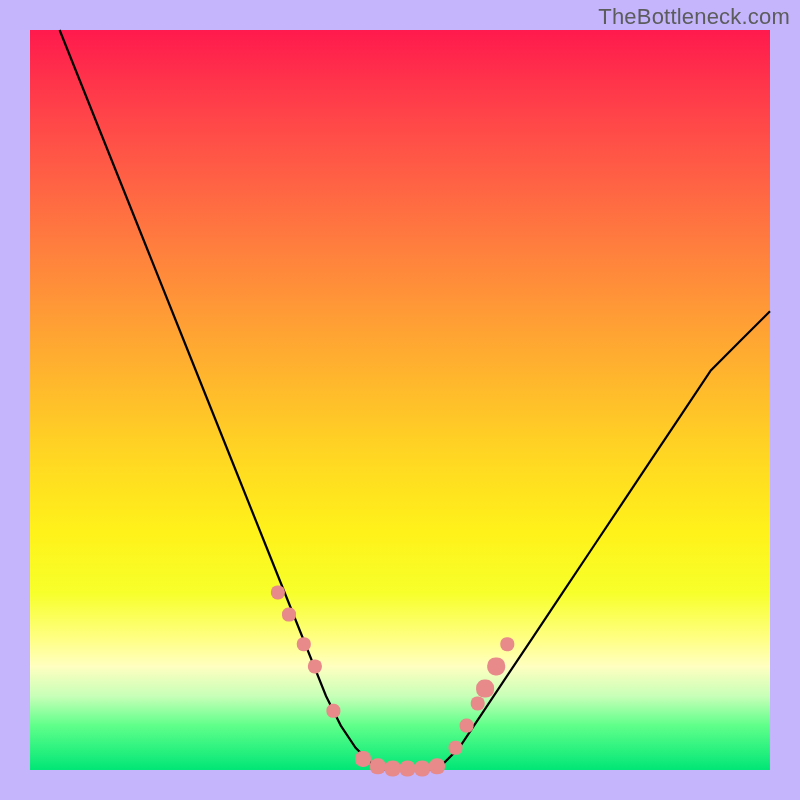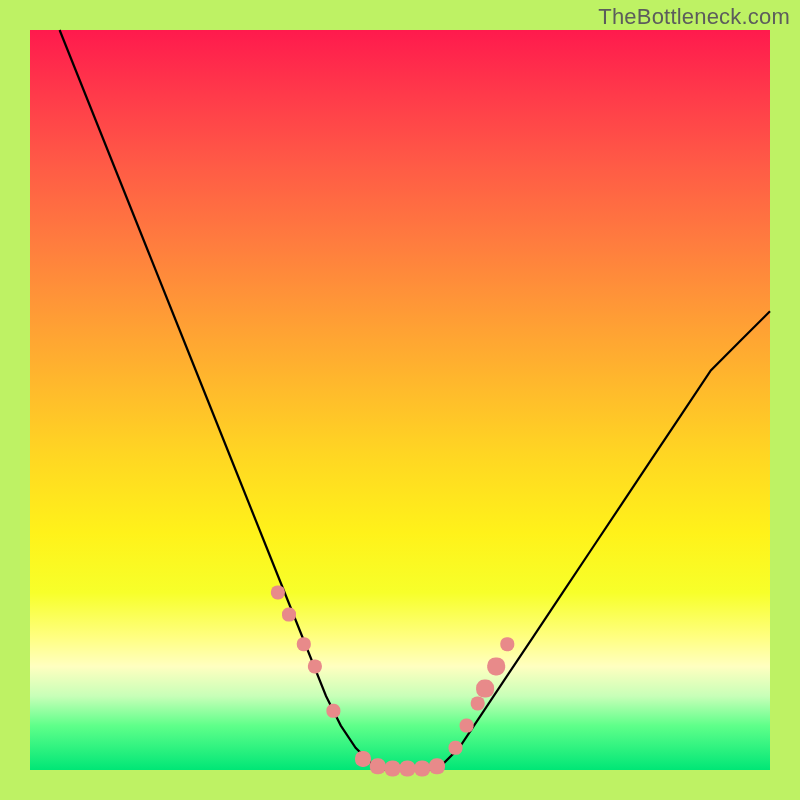--- a/index.html
+++ b/index.html
@@ -8,21 +8,21 @@
     width: 800px;
     height: 800px;
     overflow: hidden;
     background: #000;
     font-family: Arial, Helvetica, sans-serif;
   }
   .frame {
     position: relative;
     width: 800px;
     height: 800px;
-    background: #bef264;
+    background: #c4b5fd;
   }
   .plot-area {
     position: absolute;
     left: 30px;
     top: 30px;
     width: 740px;
     height: 740px;
     background: linear-gradient(to bottom,
       #ff1a4d 0%,
       #ff3b4a 9%,

